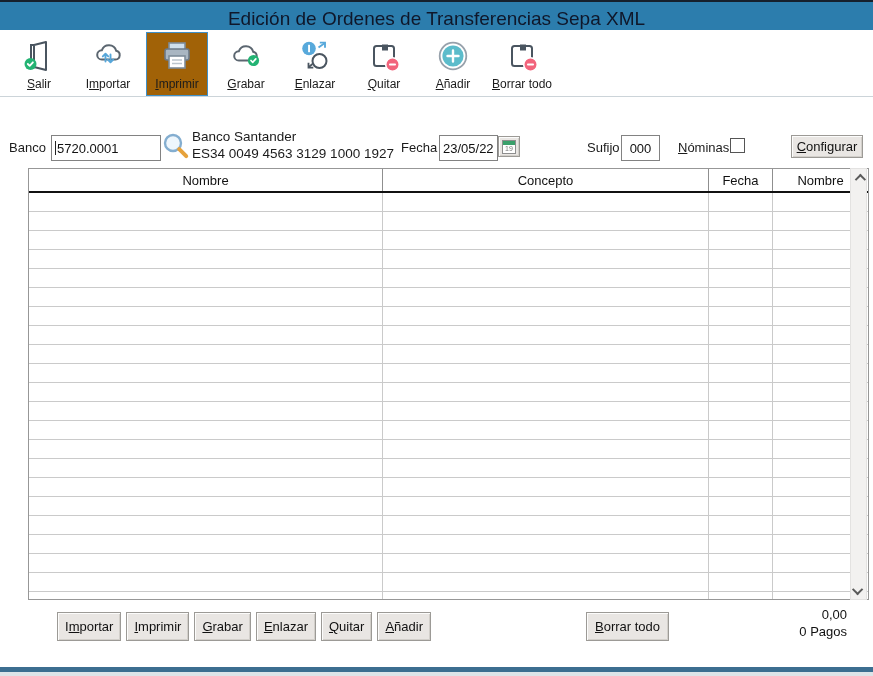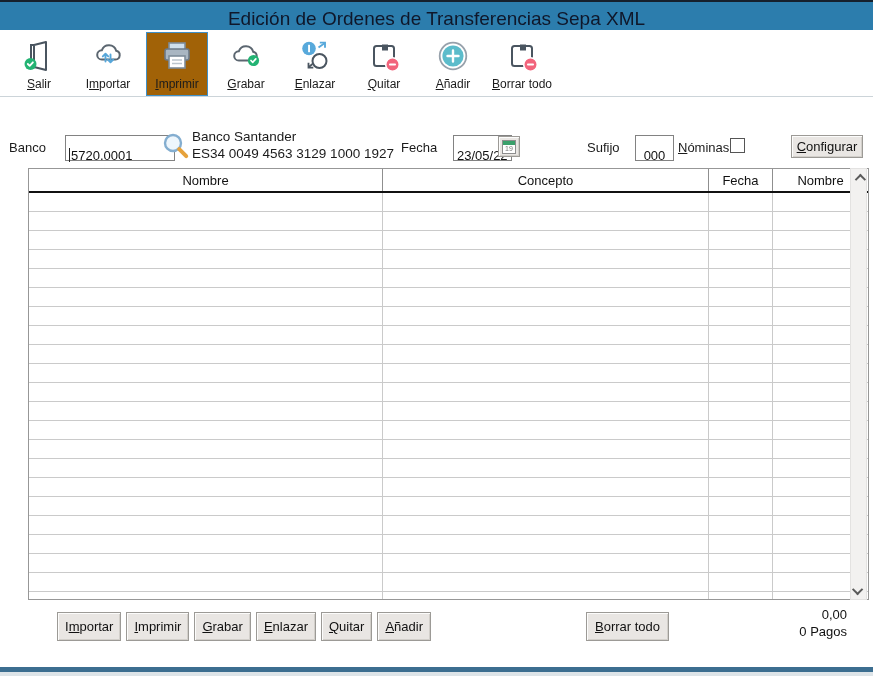--- a/index.html
+++ b/index.html
@@ -13,21 +13,21 @@
   
   .toolbar{position:absolute;left:0;top:30px;width:100%;height:67px;background:#fff;border-bottom:1px solid #ccd4d9;box-sizing:border-box;display:flex;align-items:flex-end;padding-left:8px;gap:7px;}
   .tb-item{width:62px;height:64px;margin-top:1px;display:flex;flex-direction:column;align-items:center;justify-content:flex-start;box-sizing:border-box;border:1px solid transparent;cursor:default;}
   .tb-item.selected{background:#a16207;border:1px solid #4090c8;}
   .tb-ico{height:40px;display:flex;align-items:center;justify-content:center;margin-top:3px;}
   .tb-label{font-size:12px;color:#1b1b1b;white-space:nowrap;margin-top:1px;}
   .u{text-decoration:underline;}
 
   
   .flabel{position:absolute;font-size:13px;color:#1b1b1b;}
-  .tinput{position:absolute;background:#fff;border:1px solid #828282;box-sizing:border-box;font-size:13px;color:#111;display:flex;padding:12px 3px;margin-left:14px;}
+  .tinput{position:absolute;background:#fff;border:1px solid #828282;box-sizing:border-box;font-size:13px;color:#111;display:flex;align-items:center;padding:12px 3px;}
   .caret{display:inline-block;width:1px;height:14px;background:#222;margin-right:1px;}
   .bankline{position:absolute;font-size:13.5px;color:#1b1b1b;}
   .wbtn{background:#e9e6e3;border:1px solid #9c9a96;box-shadow:inset 1px 1px 0 #fcfcfb,inset -1px -1px 0 #d2cfca;box-sizing:border-box;font-size:13px;color:#111;display:flex;align-items:center;justify-content:center;cursor:default;}
   .calbtn{position:absolute;left:498px;top:136px;width:22px;height:21px;}
   .calicon{width:14px;height:14px;background:#fff;border:1px solid #8e8e8e;box-sizing:border-box;position:relative;}
   .calicon .caltop{position:absolute;left:0;top:0;width:100%;height:4px;background:#3aa06b;}
   .calicon .calday{position:absolute;left:0;top:4px;width:100%;text-align:center;font-size:7px;color:#777;}
   .checkbox{position:absolute;left:730px;top:138px;width:15px;height:15px;background:#fff;border:1px solid #555;box-sizing:border-box;}
 
   

